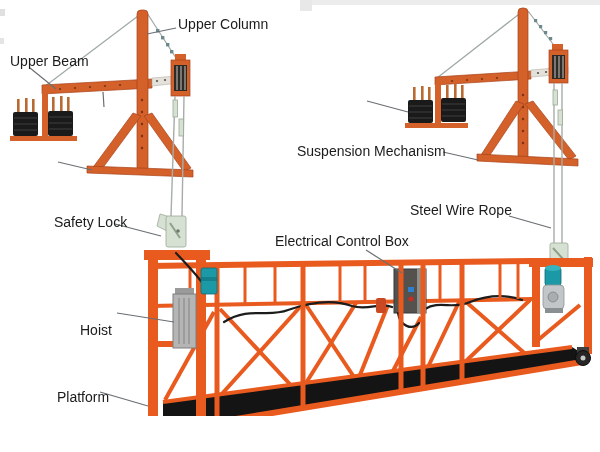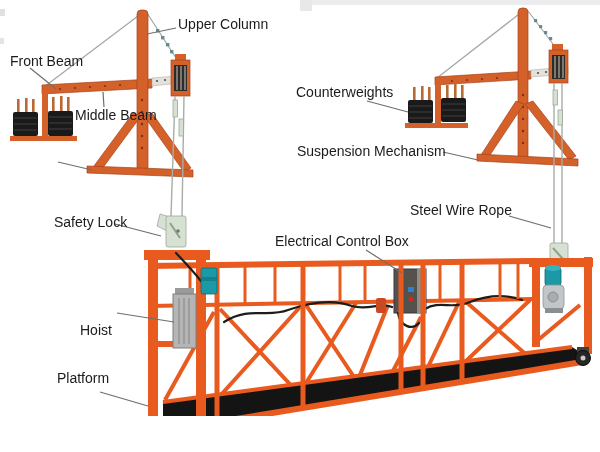--- a/index.html
+++ b/index.html
@@ -320,22 +320,20 @@
     <line class="leader" x1="443" y1="152" x2="478" y2="160"></line>
     <line class="leader" x1="115" y1="224" x2="161" y2="236"></line>
     <line class="leader" x1="509" y1="216" x2="551" y2="228"></line>
     <line class="leader" x1="366" y1="250" x2="402" y2="273"></line>
     <line class="leader" x1="117" y1="313" x2="174" y2="322"></line>
     <line class="leader" x1="100" y1="392" x2="148" y2="406"></line>
   </g>
 </svg>
 
   <div class="label" style="left:178px;top:17px">Upper Column</div>
-  <div class="label" style="left:10px;top:54px">Front Beam</div>
-  <div class="label" style="left:75px;top:108px">Middle Beam</div>
-  <div class="label" style="left:296px;top:85px">Counterweights</div>
+  <div class="label" style="left:10px;top:54px">Upper Beam</div>
   <div class="label" style="left:297px;top:144px">Suspension Mechanism</div>
   <div class="label" style="left:54px;top:215px">Safety Lock</div>
   <div class="label" style="left:275px;top:234px">Electrical Control Box</div>
   <div class="label" style="left:410px;top:203px">Steel Wire Rope</div>
   <div class="label" style="left:80px;top:323px">Hoist</div>
-  <div class="label" style="left:57px;top:371px">Platform</div>
+  <div class="label" style="left:57px;top:390px">Platform</div>
 </div>
 
 </body></html>

